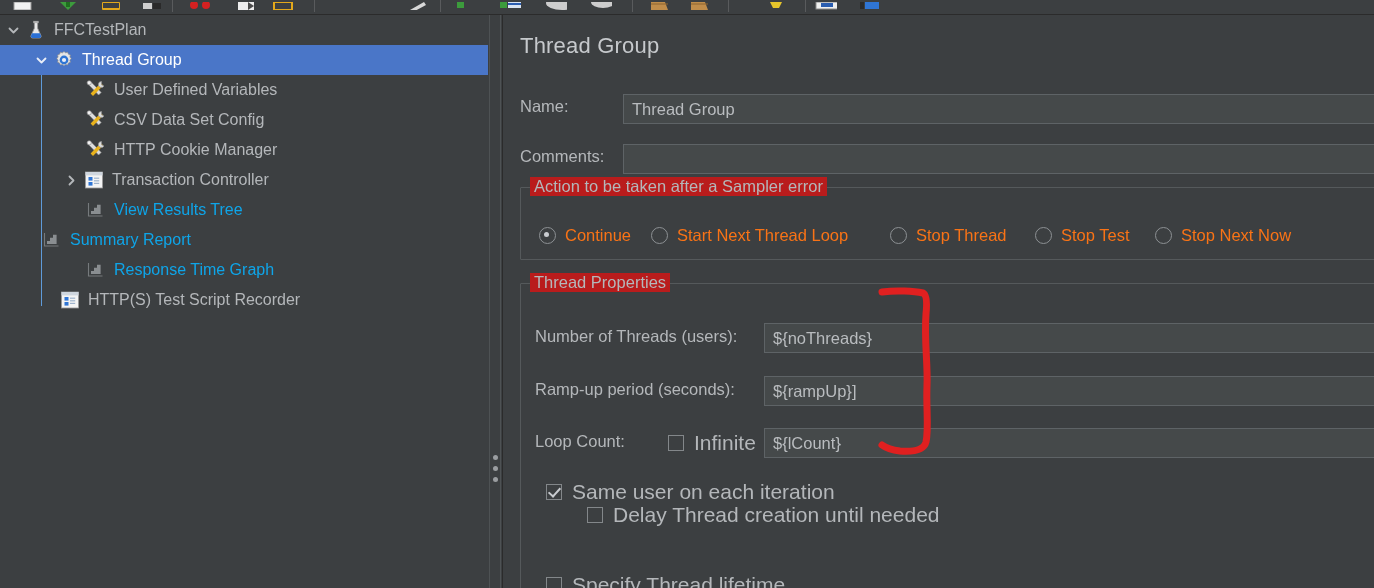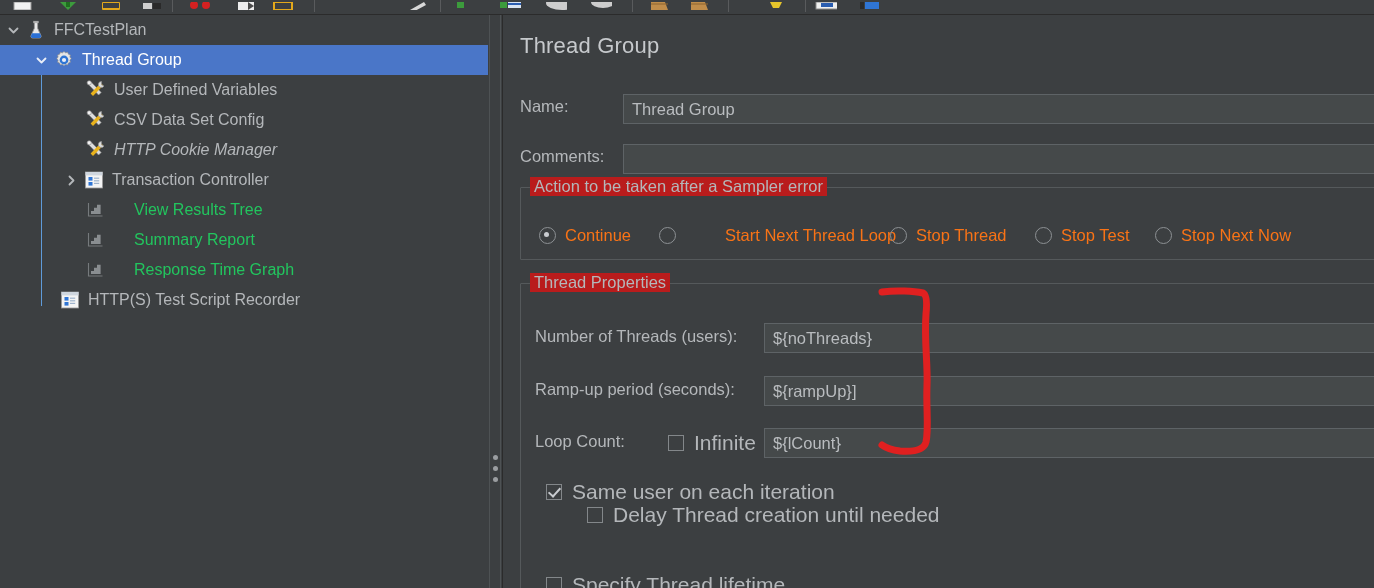--- a/index.html
+++ b/index.html
@@ -55,21 +55,21 @@
   
   .tree-row {
     position: relative;
     height: 30px;
     display: flex; align-items: center;
     font-size: 16px;
     color: #b4b7ba;
     white-space: nowrap;
   }
   .tree-row.selected { background: #4a76c8; color: #ffffff; }
-  .tree-row.disabled { color: #22c55e; gap: 20px; }
+  .tree-row.disabled { color: #0ea5e9; }
   .twisty {
     width: 22px; height: 100%;
     display: flex; align-items: center; justify-content: center;
     flex: 0 0 22px;
   }
   .twisty svg { display: block; }
   .ticon {
     width: 24px; height: 22px; flex: 0 0 24px;
     display: flex; align-items: center; justify-content: center;
     margin-right: 6px;
@@ -327,21 +327,21 @@
       <svg width="22" height="20" viewBox="0 0 22 20">
         <path d="M3 4 l2.6 -2.6 l10.6 11 l-2.6 2.6 z" fill="#dcdcdc" stroke="#8d8d8d" stroke-width="0.7"></path>
         <circle cx="4.2" cy="2.8" r="2.1" fill="#f2f2f2" stroke="#8d8d8d" stroke-width="0.7"></circle>
         <path d="M15.8 3 l-10.2 10.6 l2.4 2.4 l10.2 -10.6 z" fill="#e8b21c"></path>
         <path d="M16.6 1.5 a3 3 0 1 0 2.4 4.4 l-2.5 -1.2 z" fill="#dcdcdc" stroke="#8d8d8d" stroke-width="0.7"></path>
       </svg>
     </span>
     <span class="tlabel">CSV Data Set Config</span>
   </div>
 
-  <div class="tree-row" style="padding-left:84px;font-style:italic;">
+  <div class="tree-row" style="padding-left:84px;">
     <span class="ticon">
       <svg width="22" height="20" viewBox="0 0 22 20">
         <path d="M3 4 l2.6 -2.6 l10.6 11 l-2.6 2.6 z" fill="#dcdcdc" stroke="#8d8d8d" stroke-width="0.7"></path>
         <circle cx="4.2" cy="2.8" r="2.1" fill="#f2f2f2" stroke="#8d8d8d" stroke-width="0.7"></circle>
         <path d="M15.8 3 l-10.2 10.6 l2.4 2.4 l10.2 -10.6 z" fill="#e8b21c"></path>
         <path d="M16.6 1.5 a3 3 0 1 0 2.4 4.4 l-2.5 -1.2 z" fill="#dcdcdc" stroke="#8d8d8d" stroke-width="0.7"></path>
       </svg>
     </span>
     <span class="tlabel">HTTP Cookie Manager</span>
   </div>
@@ -369,21 +369,21 @@
   <div class="tree-row disabled" style="padding-left:84px;">
     <span class="ticon">
       <svg width="20" height="19" viewBox="0 0 20 19">
         <path d="M2.5 2 v13 h14" fill="none" stroke="#767a7d" stroke-width="1.1"></path>
         <path d="M5 13 v-3 h3 v-3.2 h3 v-3 h3.6 v9.2 z" fill="#8a8e91"></path>
       </svg>
     </span>
     <span class="tlabel">View Results Tree</span>
   </div>
 
-  <div class="tree-row disabled" style="padding-left:84px;">
+  <div class="tree-row disabled" style="padding-left:40px;">
     <span class="ticon">
       <svg width="20" height="19" viewBox="0 0 20 19">
         <path d="M2.5 2 v13 h14" fill="none" stroke="#767a7d" stroke-width="1.1"></path>
         <path d="M5 13 v-3 h3 v-3.2 h3 v-3 h3.6 v9.2 z" fill="#8a8e91"></path>
       </svg>
     </span>
     <span class="tlabel">Summary Report</span>
   </div>
 
   <div class="tree-row disabled" style="padding-left:84px;">
@@ -432,21 +432,21 @@
   <input class="text-input" type="text" readonly="" style="left: 120px; top: 129px; width: 790px;" value="">
 
   <div class="groupbox" style="left:17px; top:172px; width:895px; height:73px;">
     <span class="gb-title">Action to be taken after a Sampler error</span>
   </div>
 
   <div class="radio-wrap" style="left:36px; top:211px;">
     <span class="radio-dot on"></span>
     <span>Continue</span>
   </div>
-  <div class="radio-wrap" style="left:156px; top:211px;gap:40px;">
+  <div class="radio-wrap" style="left:148px; top:211px;">
     <span class="radio-dot"></span>
     <span>Start Next Thread Loop</span>
   </div>
   <div class="radio-wrap" style="left:387px; top:211px;">
     <span class="radio-dot"></span>
     <span>Stop Thread</span>
   </div>
   <div class="radio-wrap" style="left:532px; top:211px;">
     <span class="radio-dot"></span>
     <span>Stop Test</span>

